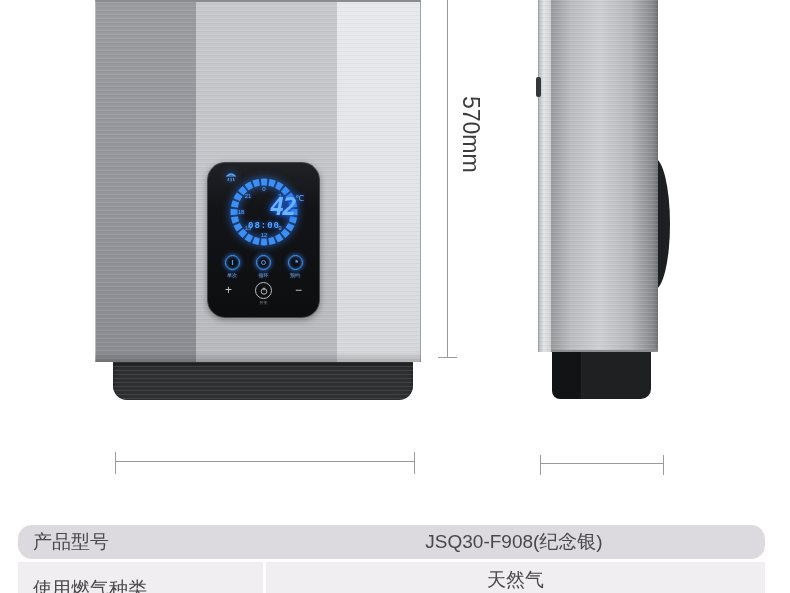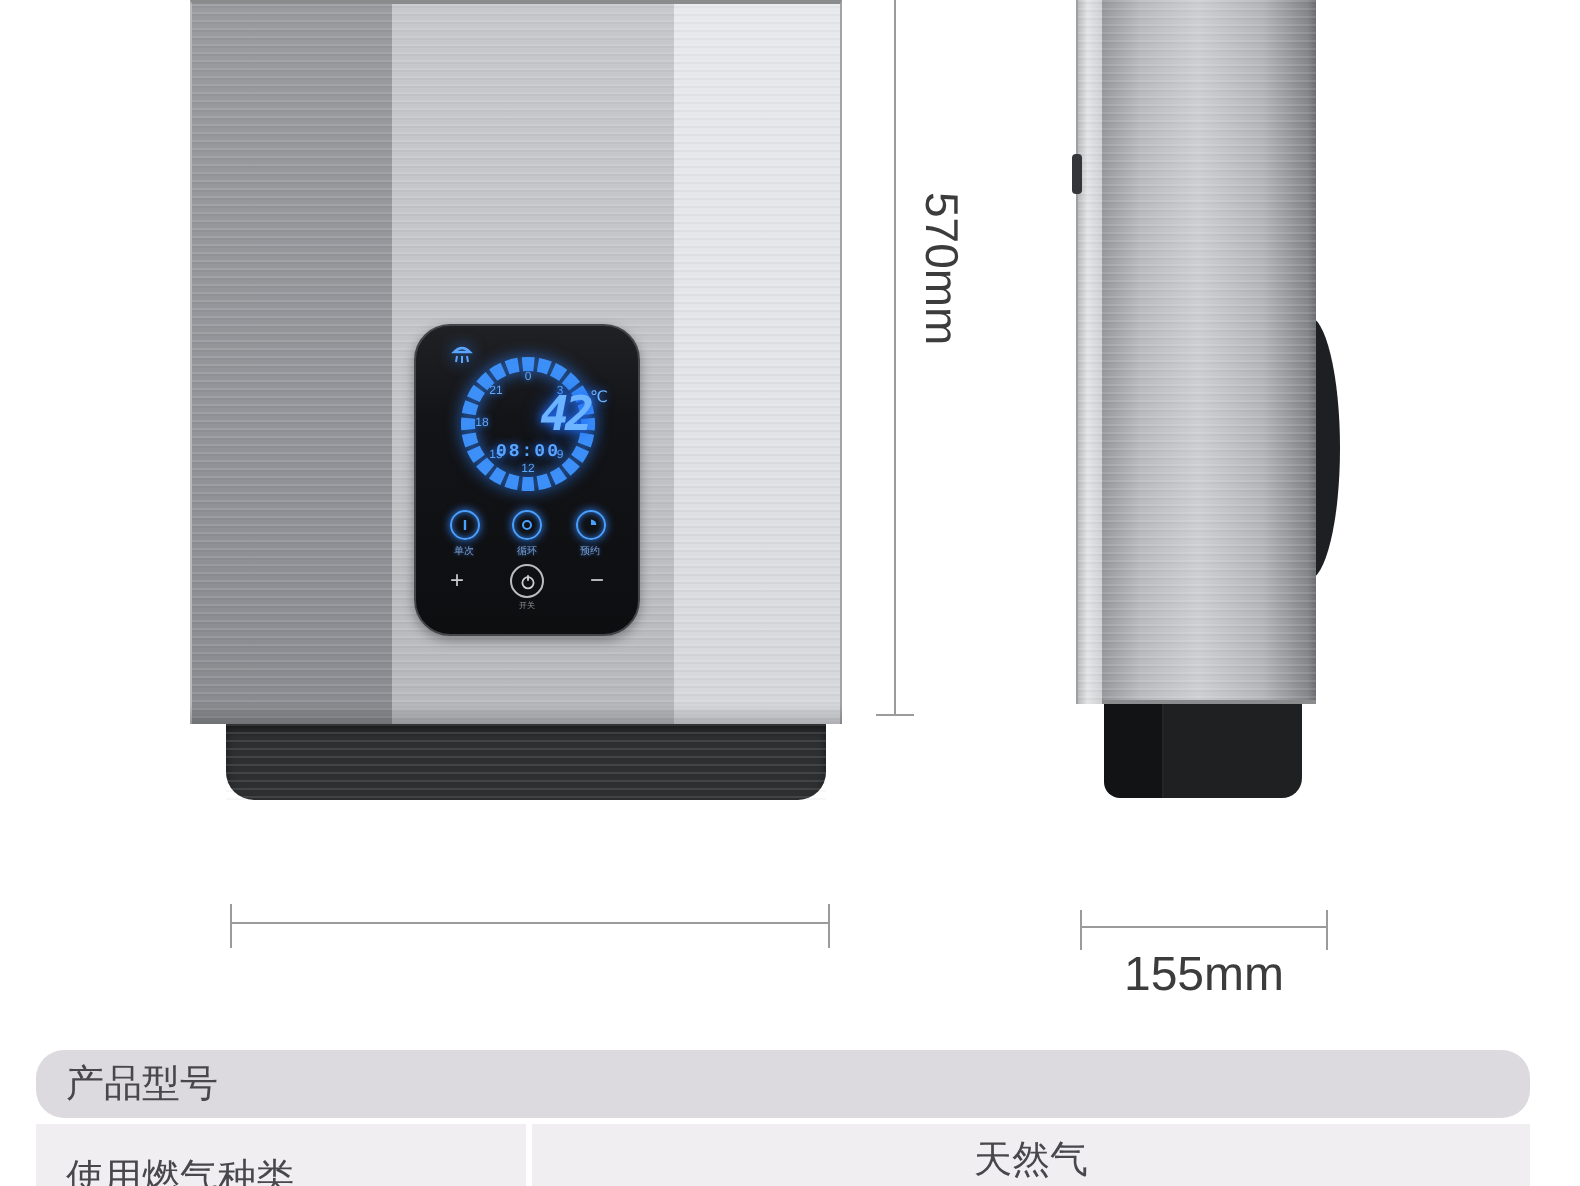--- a/index.html
+++ b/index.html
@@ -191,25 +191,25 @@
   <div class="abs dim-line dim-v-tick"></div>
   <div class="abs dim-text dim-v-label">570mm</div>
 
   <div class="abs dim-line dim-w-line"></div>
   <div class="abs dim-line dim-w-tick-l"></div>
   <div class="abs dim-line dim-w-tick-r"></div>
 
   <div class="abs dim-line dim-d-line"></div>
   <div class="abs dim-line dim-d-tick-l"></div>
   <div class="abs dim-line dim-d-tick-r"></div>
-  <div class="abs dim-text dim-d-label">155mm</div>
 
   <div class="abs spec-table">
     <div class="spec-row1">
       <div class="cell-label">产品型号</div>
+      <div class="cell-v">JSQ30-F908(纪念银)</div>
     </div>
     <div class="spec-row2">
       <div class="divider"></div>
       <div class="r2-label">使用燃气种类</div>
       <div class="r2-value">天然气</div>
     </div>
   </div>
 
 </div>
 

